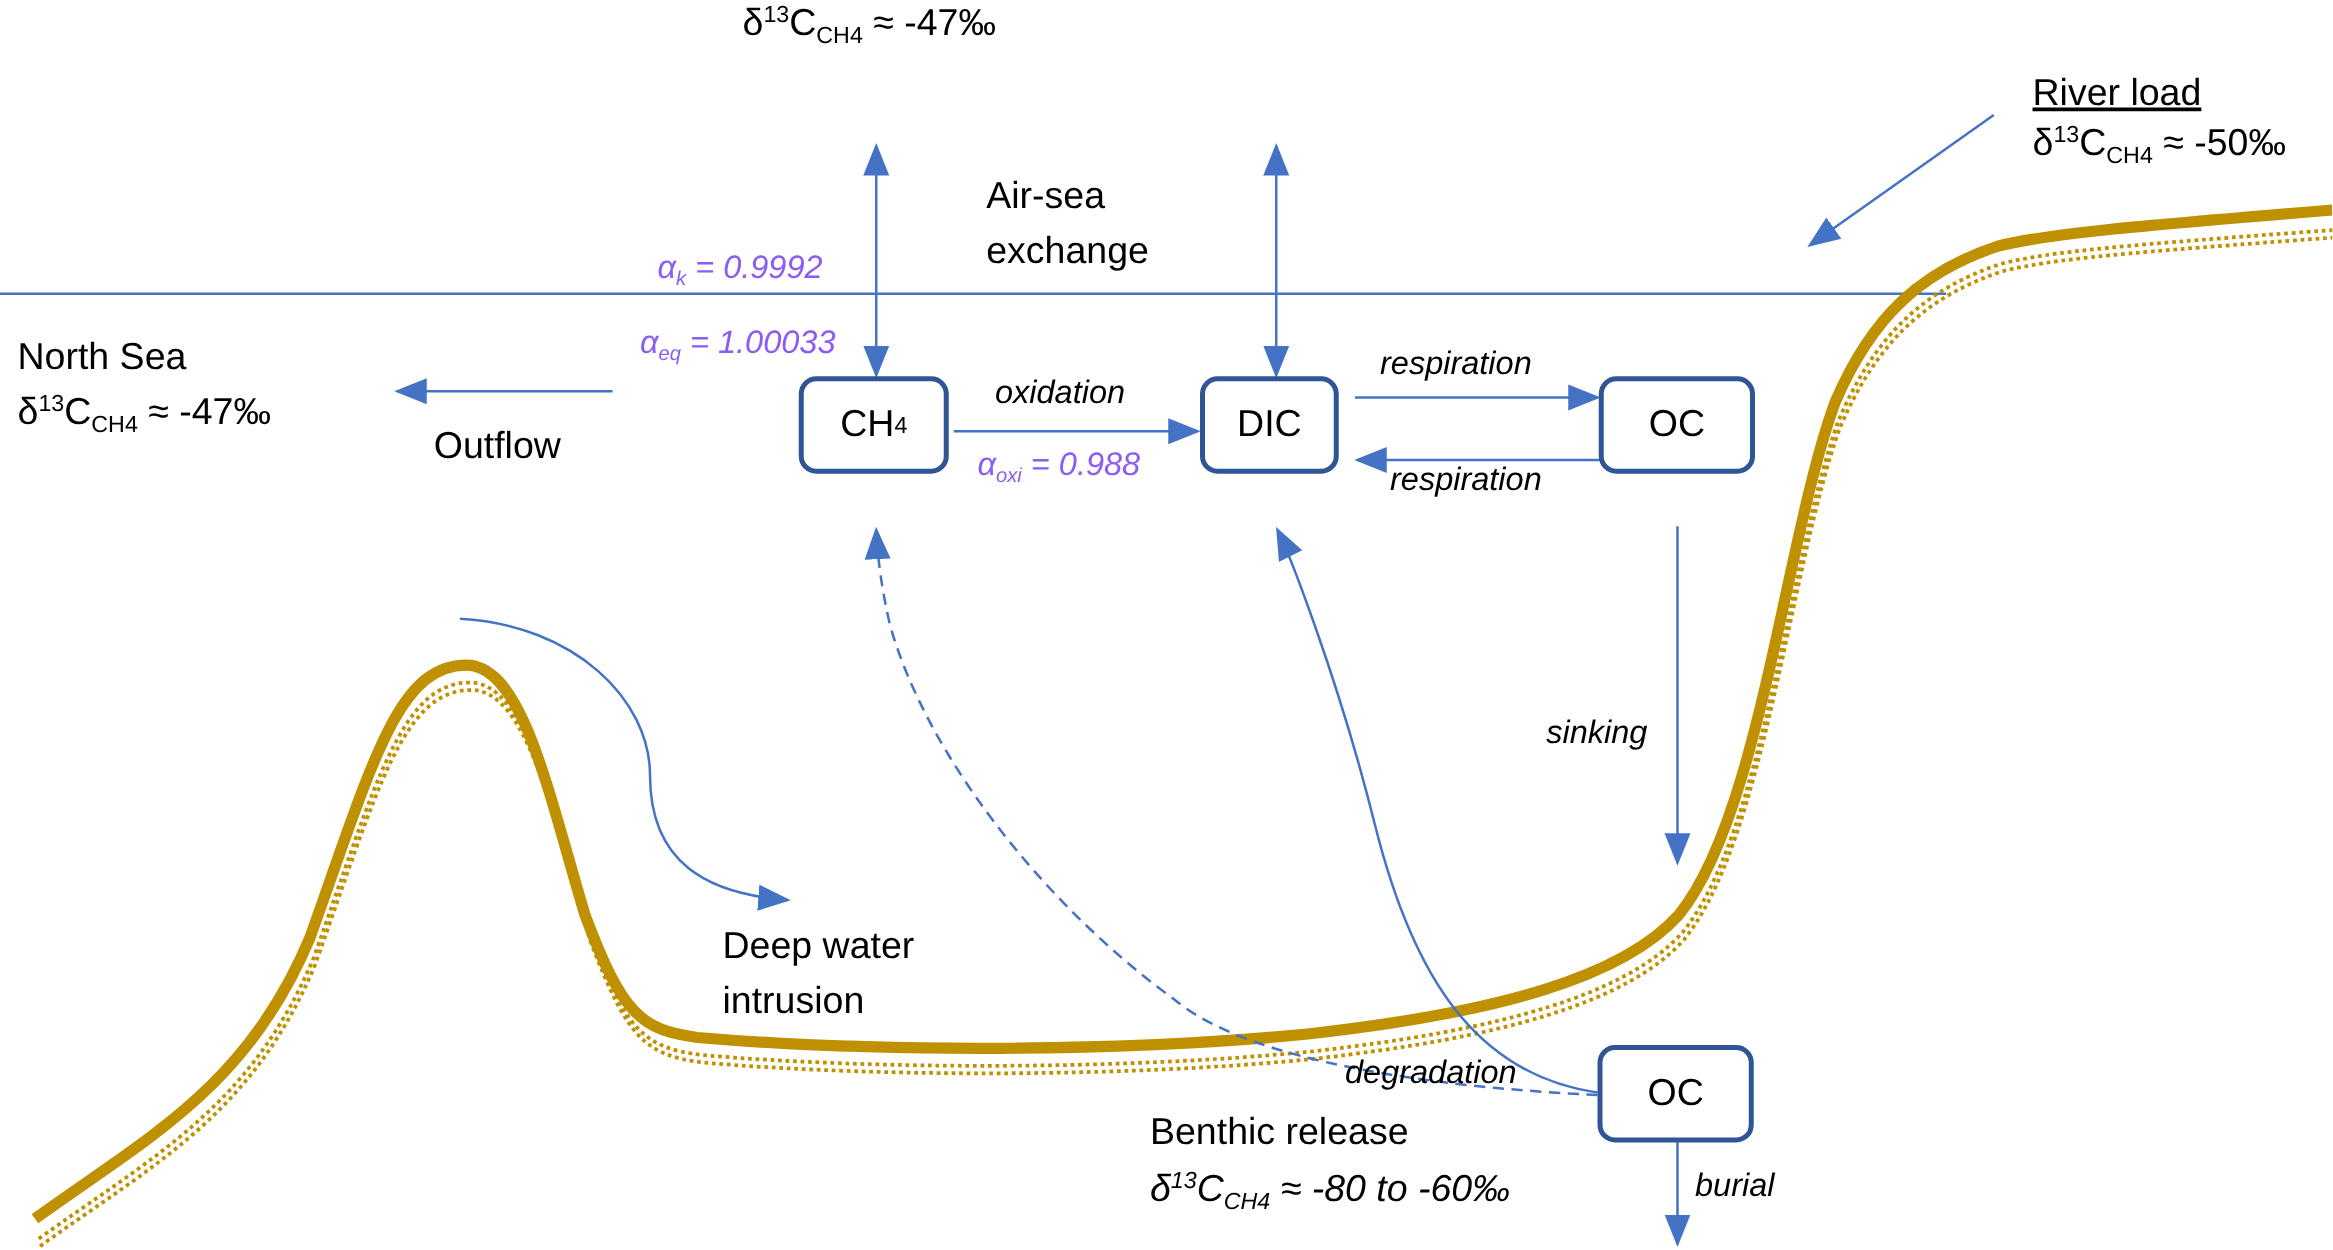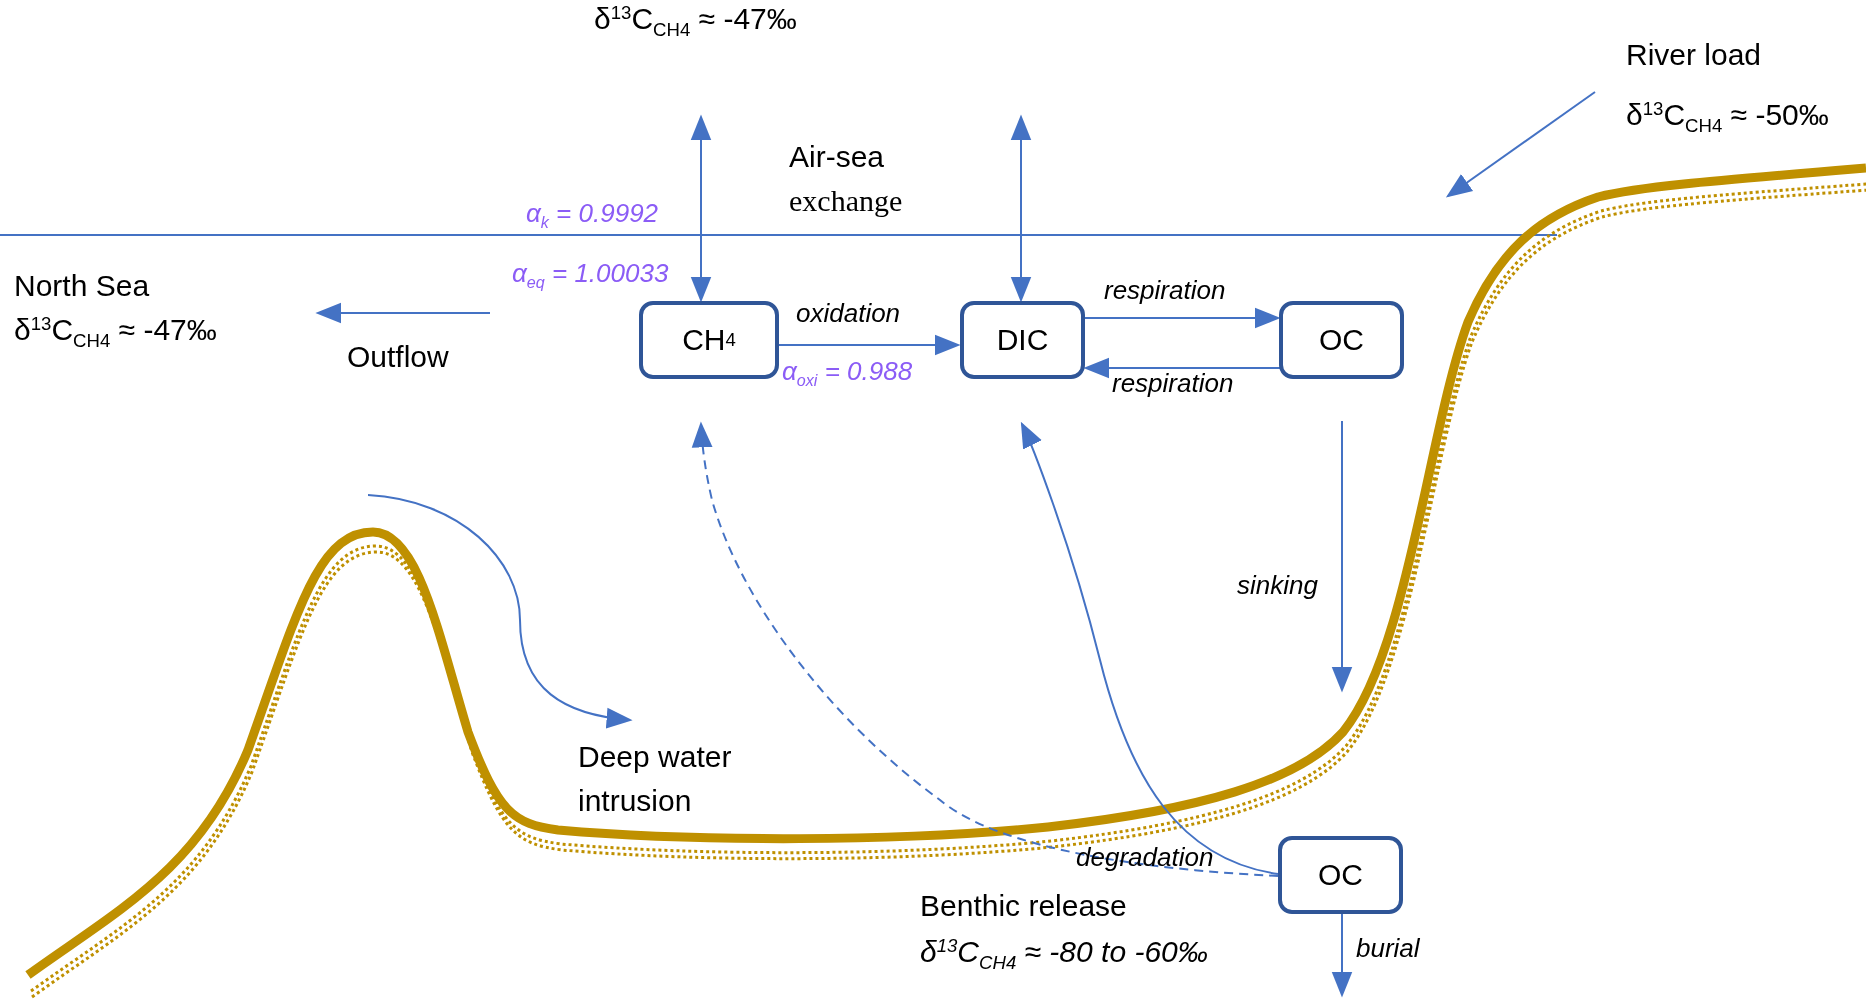--- a/index.html
+++ b/index.html
@@ -58,63 +58,63 @@
     <path d="M1278,876 C1150,870 1000,850 940,800 C830,720 740,600 712,500 C705,470 702,445 701,424" fill="none" stroke="#4472c4" stroke-width="2" stroke-dasharray="9 6" marker-end="url(#ahb)"></path>
 
     <path d="M368,495 C460,500 520,560 520,620 C520,690 565,715 630,720" fill="none" stroke="#4472c4" stroke-width="2" marker-end="url(#ahb)"></path>
   </svg>
 
   <div class="t" style="left:594px; top:4px;">
     <span>δ</span><sup>13</sup><span>C</span><sub>CH4</sub><span> ≈ -47‰</span>
   </div>
 
   <div class="t" style="left:789px; top:142px;">Air-sea</div>
-  <div class="t" style="left:789px; top:186px;font-family:Liberation Serif, serif;">exchange</div>
+  <div class="t" style="left:789px; top:186px;">exchange</div>
 
   <div class="t red" style="left:526px; top:200px;">
     <span>α</span><sub>k</sub><span> = 0.9992</span>
   </div>
   <div class="t red" style="left:512px; top:260px;">
     <span>α</span><sub>eq</sub><span> = 1.00033</span>
   </div>
   <div class="t red" style="left:782px; top:358px;">
     <span>α</span><sub>oxi</sub><span> = 0.988</span>
   </div>
 
   <div class="t" style="left:14px; top:271px;">North Sea</div>
   <div class="t" style="left:14px; top:315px;">
     <span>δ</span><sup>13</sup><span>C</span><sub>CH4</sub><span> ≈ -47‰</span>
   </div>
   <div class="t" style="left:347px; top:342px;">Outflow</div>
 
-  <div class="t" style="left:1626px; top:40px;">River load</div>
+  <div class="t" style="left:1626px; top:60px;text-decoration:underline;">River load</div>
   <div class="t" style="left:1626px; top:100px;">
     <span>δ</span><sup>13</sup><span>C</span><sub>CH4</sub><span> ≈ -50‰</span>
   </div>
 
   <div class="t it" style="left:796px; top:300px;">oxidation</div>
   <div class="t it" style="left:1104px; top:277px;">respiration</div>
   <div class="t it" style="left:1112px; top:370px;">respiration</div>
   <div class="t it" style="left:1237px; top:572px;">sinking</div>
   <div class="t it" style="left:1076px; top:844px;">degradation</div>
   <div class="t it" style="left:1356px; top:935px;">burial</div>
 
   <div class="t" style="left:578px; top:742px;">Deep water</div>
   <div class="t" style="left:578px; top:786px;">intrusion</div>
 
   <div class="t" style="left:920px; top:891px;">Benthic release</div>
   <div class="t" style="left:920px; top:937px;font-style:italic;">
     <span>δ</span><sup>13</sup><span>C</span><sub>CH4</sub><span> ≈ -80 to -60‰</span>
   </div>
 
-  <div class="box" style="left:639px; top:301px; width:140px; height:78px;">
+  <div class="box" style="left:639px; top:301px; width:120px; height:78px;">
     <span>CH</span>
       <sub>4</sub>
   </div>
-  <div class="box" style="left:960px; top:301px; width:125px; height:78px;">
+  <div class="box" style="left:960px; top:301px; width:111px; height:78px;">
     <span>DIC</span>
   </div>
   <div class="box" style="left:1279px; top:301px; width:125px; height:78px;">
     <span>OC</span>
   </div>
   <div class="box" style="left:1278px; top:836px; width:125px; height:78px;">
     <span>OC</span>
   </div>
 
 </div>

